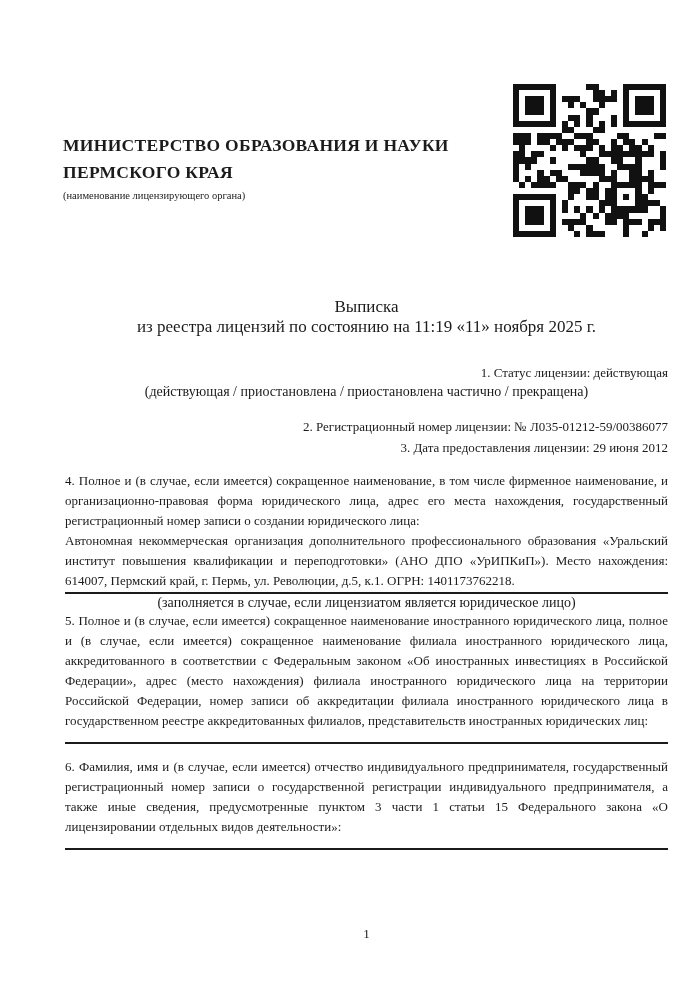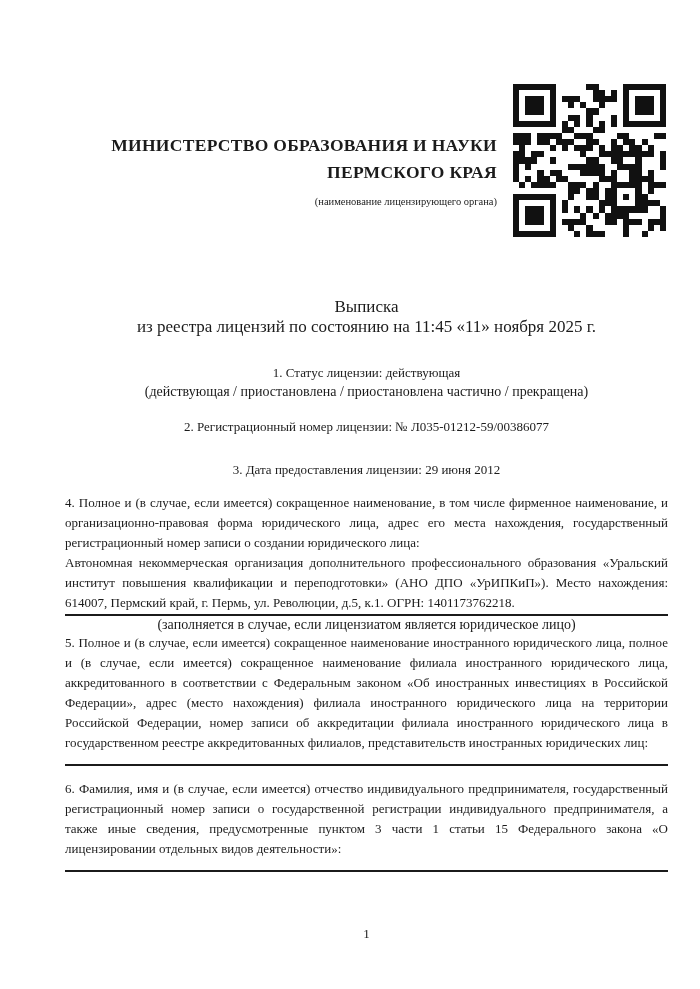--- a/index.html
+++ b/index.html
@@ -27,33 +27,33 @@
     height: 153px;
   }
   .qr svg { width: 100%; height: 100%; display: block; shape-rendering: crispEdges; }
 
   
   .header-block {
     position: absolute;
     left: 63px;
     top: 132px;
     width: 434px;
-    text-align: right;
+    text-align: left;
   }
   .header-line {
     font-size: 17.5px;
     font-weight: bold;
     line-height: 27px;
     letter-spacing: 0.3px;
     white-space: nowrap;
   }
   .header-caption {
     font-size: 10.5px;
     line-height: 14px;
-    margin-top: 9px;
+    margin-top: 3px;
   }
 
   
   .title-block {
     position: absolute;
     left: 65px;
     top: 297px;
     width: 603px;
     text-align: center;
     font-size: 17px;
@@ -62,36 +62,36 @@
 
   
   .content {
     position: absolute;
     left: 65px;
     top: 363px;
     width: 603px;
     font-size: 13px;
     line-height: 20px;
   }
-  .item-text { text-align: center; }
+  .item-text { text-align: right; }
   .item-text.just { text-align: justify; }
   .item-caption {
     text-align: center;
     font-size: 14px;
     line-height: 14px;
     margin-top: 2px;
   }
   .rule {
     border-top: 2px solid #1b1b1b;
     height: 0;
     margin-top: 1px;
   }
   .spacer-sm { height: 10px; }
   .item-1 { margin-bottom: 18px; }
-  .item-2 { margin-bottom: 23px; }
+  .item-2 { margin-bottom: 1px; }
   .item-3 { margin-bottom: 13px; }
   .item-4 { margin-bottom: 1px; }
   .item-5 { margin-bottom: 13px; }
   .item-6 { margin-bottom: 25px; }
 
   .page-number {
     position: absolute;
     left: 65px;
     top: 924px;
     width: 603px;
@@ -426,21 +426,21 @@
     </div>
 
   <div class="header-block">
     <div class="header-line">МИНИСТЕРСТВО ОБРАЗОВАНИЯ И НАУКИ</div>
     <div class="header-line">ПЕРМСКОГО КРАЯ</div>
     <div class="header-caption">(наименование лицензирующего органа)</div>
   </div>
 
   <div class="title-block">
     <div>Выписка</div>
-    <div>из реестра лицензий по состоянию на 11:45 «11» ноября 2025 г.</div>
+    <div>из реестра лицензий по состоянию на 11:19 «11» ноября 2025 г.</div>
   </div>
 
   <div class="content">
 
     <div class="item item-1">
       <div class="item-text">1. Статус лицензии: действующая</div>
       <div class="item-caption">(действующая / приостановлена / приостановлена частично / прекращена)</div>
     </div>
 
     <div class="item item-2">

